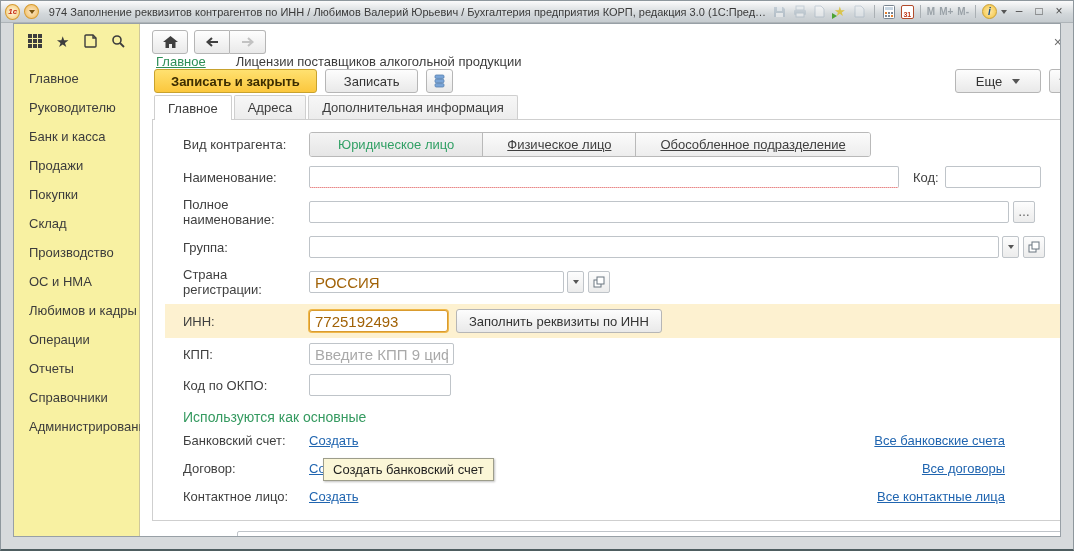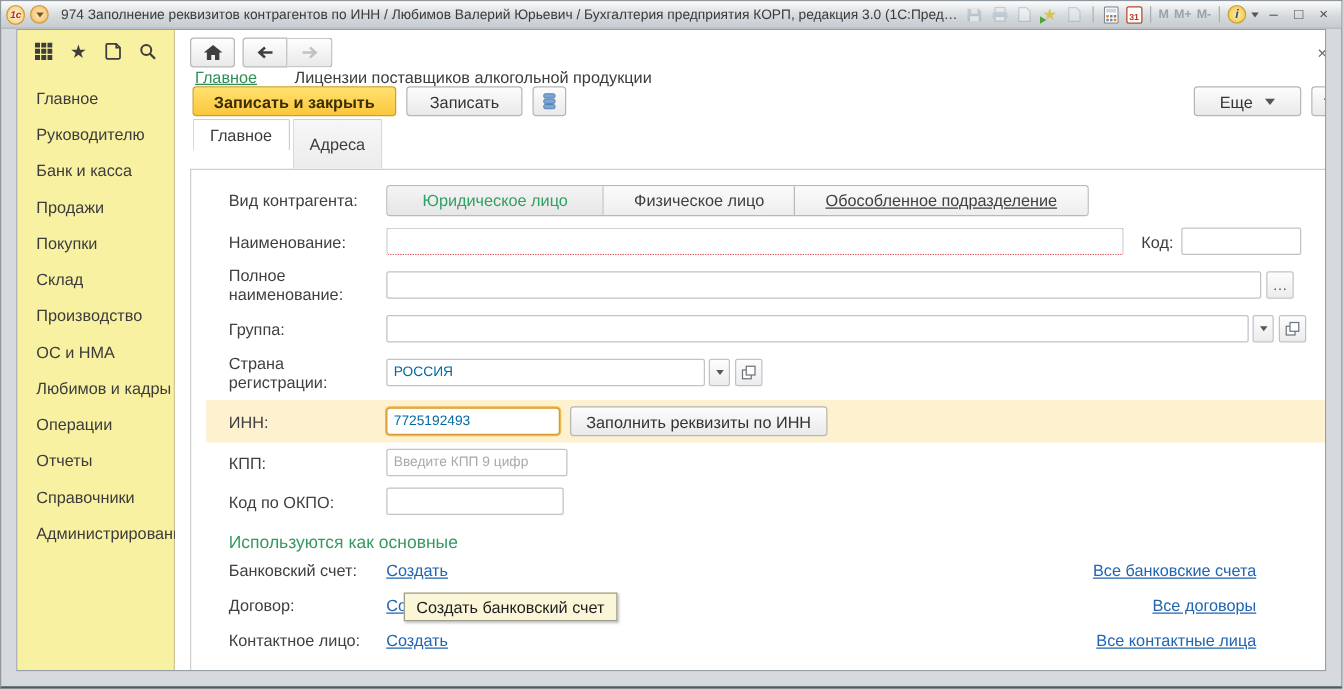--- a/index.html
+++ b/index.html
@@ -52,27 +52,27 @@
   .cmdbar { display:flex; align-items:center; gap:8px; height:36px; padding-left:2px; }
   .btn { height:24px; border:1px solid #b6b6b6; border-radius:3px; background:linear-gradient(#fdfdfd,#e9e9e9); font-size:13px; color:#333; padding:0 18px; display:flex; align-items:center; justify-content:center; cursor:pointer; font-family:"Liberation Sans", sans-serif; }
   .btn-primary { background:linear-gradient(#ffe170,#fbc73d); border:1px solid #c8a22e; font-weight:bold; color:#3c2d00; padding:0 16px; }
   .btn-square { width:27px; padding:0; }
   .btn-more { width:86px; gap:10px; }
   .btn-help { width:27px; padding:0; }
   .cmd-spacer { flex:1; }
   .arrow-dn { width:0; height:0; border-left:4px solid transparent; border-right:4px solid transparent; border-top:5px solid #555; }
 
   .tabs { display:flex; padding-left:2px; margin-top:2px; }
-  .tab { height:40px; padding:0 13px; font-size:13px; color:#3c3c3c; border:1px solid #cfcfcf; border-bottom:none; border-radius:2px 2px 0 0; background:linear-gradient(#f7f7f7,#ececec); display:flex; align-items:center; margin-right:2px; cursor:pointer; }
+  .tab { height:24px; padding:0 13px; font-size:13px; color:#3c3c3c; border:1px solid #cfcfcf; border-bottom:none; border-radius:2px 2px 0 0; background:linear-gradient(#f7f7f7,#ececec); display:flex; align-items:center; margin-right:2px; cursor:pointer; }
   .tab.active { background:#fff; position:relative; z-index:2; margin-bottom:-1px; height:25px; }
 
   .panel { border:1px solid #cfcfcf; background:#fff; padding:10px 12px 14px; }
   .frow { display:flex; align-items:center; padding:2px 18px; margin-bottom:5px; }
   .flabel { width:126px; flex:0 0 126px; font-size:13px; color:#3f3f3f; }
-  input { height:22px; border:1px solid #bfc4c9; border-radius:2px; padding:0 5px; font-size:11px; color:#0369a1; font-family:"Liberation Sans", sans-serif; outline:none; background:#fff; }
+  input { height:22px; border:1px solid #bfc4c9; border-radius:2px; padding:0 5px; font-size:15px; color:#a16207; font-family:"Liberation Sans", sans-serif; outline:none; background:#fff; }
   input::placeholder { color:#a9a9a9; }
   .required { border-bottom:1px dotted #dd4a4a; }
   .in-name { width:590px; }
   .lab-code { margin-left:14px; margin-right:6px; font-size:13px; color:#3f3f3f; }
   .in-code { width:96px; }
   .in-full { width:700px; }
   .in-group { width:690px; }
   .in-country { width:255px; }
   .in-inn { width:139px; border:1px solid #d99b2e; box-shadow:0 0 0 1px #f0b84a; border-radius:3px; }
   .in-kpp { width:145px; }
@@ -254,29 +254,30 @@
         <button class="btn btn-more">
           <span>Еще</span>
           <span class="arrow-dn"></span>
         </button>
         <button class="btn btn-help">?</button>
       </div>
 
       <div class="tabs">
         <div class="tab active">Главное</div>
         <div class="tab">Адреса</div>
+        <div class="tab">Дополнительная информация</div>
       </div>
 
       <div class="panel">
 
         <div class="frow">
           <span class="flabel">Вид контрагента:</span>
           <span style="display:flex; border:1px solid #b9b9b9; border-radius:3px; overflow:hidden;">
             <span style="padding:4px 28px; font-size:13px; color:#31a065; background:linear-gradient(#f4f4f4,#e6e6e6); border-right:1px solid #b9b9b9; cursor:pointer;">Юридическое лицо</span>
-            <span style="padding:4px 24px; font-size:13px; color:#3f3f3f; background:linear-gradient(#fbfbfb,#ededed); border-right:1px solid #b9b9b9; cursor:pointer;">Физическое лицо</span>
+            <span style="padding:4px 24px; font-size:13px; color:#3f3f3f; background:linear-gradient(#fbfbfb,#ededed); border-right:1px solid #b9b9b9; cursor:pointer;text-decoration:underline;">Физическое лицо</span>
             <span style="padding:4px 24px; font-size:13px; color:#3f3f3f; background:linear-gradient(#fbfbfb,#ededed); cursor:pointer;text-decoration:underline;">Обособленное подразделение</span>
           </span>
         </div>
 
         <div class="frow">
           <span class="flabel">Наименование:</span>
           <input class="in-name required" value="" style="">
           <span class="lab-code">Код:</span>
           <input class="in-code" value="" style="">
         </div>

